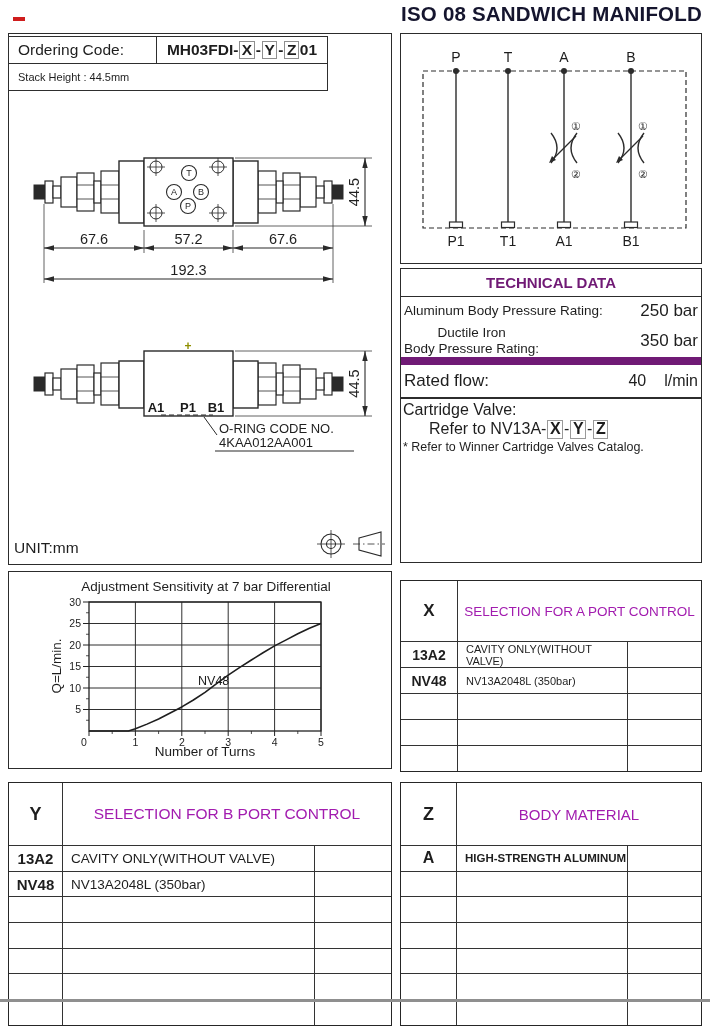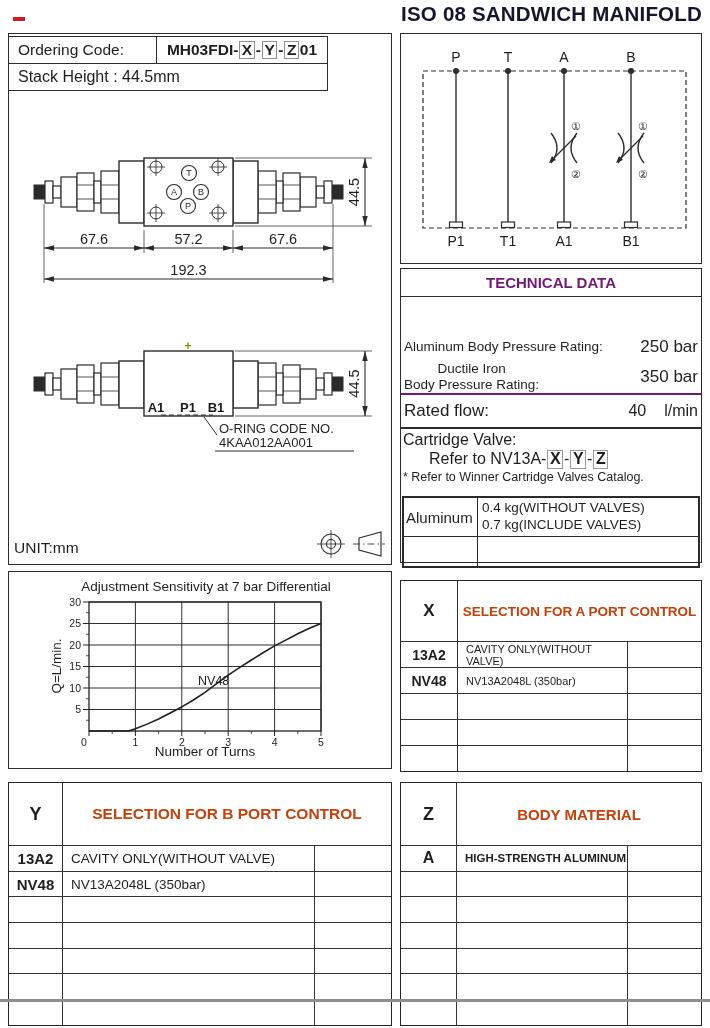--- a/index.html
+++ b/index.html
@@ -13,21 +13,21 @@
   .red-mark{position:absolute;left:13px;top:17px;width:12px;height:3.5px;background:#cf1d1d;}
 
   
   #left-panel{left:8px;top:33px;width:384px;height:532px;}
   .ordering{position:absolute;left:-1px;top:2px;width:318px;border:1.5px solid #2e2e2e;background:#fff;}
   .ord-row1{display:flex;height:26px;border-bottom:1.5px solid #2e2e2e;}
   .ord-label{width:148px;border-right:1.5px solid #2e2e2e;font-size:15.5px;
              display:flex;align-items:center;padding-left:9px;box-sizing:border-box;}
   .ord-code{flex:1;display:flex;align-items:center;justify-content:center;
             font-size:15.5px;font-weight:bold;}
-  .ord-row2{height:26px;font-size:16px;display:flex;align-items:center;padding-left:9px;}
+  .ord-row2{height:26px;font-size:11px;display:flex;align-items:center;padding-left:9px;}
   .boxed{display:inline-block;border:1.2px solid #8f8f8f;padding:0 1.5px;margin:0 1px;
          line-height:1.05;font-weight:bold;}
   .unit-label{position:absolute;left:5px;top:505px;font-size:15.5px;}
   svg text{font-family:"Liberation Sans",sans-serif;}
   .dimtxt{font-size:14.5px;fill:#1f1f1f;}
   .portltr{font-size:9px;fill:#1f1f1f;}
   .viewlbl{font-size:13px;font-weight:bold;fill:#1a1a1a;}
   .oring{font-size:13px;fill:#1f1f1f;}
   .plusmark{font-size:12px;fill:#8f8f00;font-weight:bold;}
   .blk{fill:#fff;stroke:#2a2a2a;stroke-width:1.4;}
@@ -44,21 +44,21 @@
   
   #tech-box{left:400px;top:268px;width:302px;height:295px;font-size:13.5px;}
   .tech-header{height:27px;line-height:27px;text-align:center;font-weight:bold;font-size:15px;
                border-bottom:1.6px solid #2c2c2c;color:#701a75;}
   .pr-row{display:flex;align-items:center;padding:0 3px;box-sizing:border-box;}
   .pr1{height:27px;}
   .pr2{height:33px;}
   .pr-label{font-size:13.5px;}
   .pr-label div{line-height:1.15;text-align:center;}
   .pr-value{margin-left:auto;font-size:17px;}
-  .press-wrap{border-bottom:2px solid #701a75;margin-top:36px;}
+  .press-wrap{border-bottom:8px solid #701a75;}
   .rated{height:22px;display:flex;align-items:center;padding:16px 3px;border-bottom:2px solid #2c2c2c;
          box-sizing:border-box;}
   .rated-label{font-size:17px;}
   .rated-value{margin-left:auto;font-size:16px;}
   .rated-unit{font-size:16px;margin-left:18px;}
   .cart{height:67px;padding:2px 2px 3px 2px;box-sizing:border-box;}
   .cart-label{font-size:16px;}
   .cart-refer{font-size:16px;margin-left:26px;margin-top:1px;}
   .cart-refer .boxed{border-color:#9a9a9a;}
   .cart-note{font-size:12.5px;margin-top:1px;}
@@ -86,21 +86,21 @@
   
   .sel-table{position:absolute;border:1.7px solid #262626;background:#fff;box-sizing:border-box;}
   .tr{display:flex;box-sizing:border-box;}
   .tr + .tr{border-top:1.3px solid #333;}
   .td{box-sizing:border-box;display:flex;align-items:center;}
   .c1{width:var(--c1);border-right:1.3px solid #333;justify-content:center;}
   .c2{flex:1;padding-left:8px;}
   .c3{width:var(--c3);border-left:1.3px solid #333;}
   .c23{flex:1;justify-content:center;}
   .hcode{font-weight:bold;}
-  .htitle{font-weight:bold;color:#c2410c;}
+  .htitle{font-weight:normal;color:#a21caf;}
   .rcode{font-weight:bold;}
   .t-x .hcode{font-size:17px;} .t-x .htitle{font-size:13.5px;}
   .t-x .rcode{font-size:14px;} .t-x .rdesc{font-size:11px;}
   .t-y .hcode{font-size:18px;} .t-y .htitle{font-size:15.5px;}
   .t-y .rcode{font-size:15px;} .t-y .rdesc{font-size:13.5px;}
   .t-z .hcode{font-size:18px;} .t-z .htitle{font-size:15px;}
   .t-z .rcode{font-size:16px;} .t-z .rdesc{font-size:11.5px;font-weight:bold;}
 
   .page-edge-line{position:absolute;left:0;top:999px;width:710px;height:2.5px;background:#8f8f8f;}
 </style>
@@ -310,33 +310,20 @@
       <span class="rated-label">Rated flow:</span>
       <span class="rated-value">40</span>
       <span class="rated-unit">l/min</span>
     </div>
     <div class="cart">
       <div class="cart-label">Cartridge Valve:</div>
       <div class="cart-refer">
         <span>Refer to NV13A-</span><span class="boxed">X</span><span>-</span><span class="boxed">Y</span><span>-</span><span class="boxed">Z</span>
       </div>
       <div class="cart-note">* Refer to Winner Cartridge Valves Catalog.</div>
-    </div>
-    <div class="weight-table">
-      <div class="wt-row wt-row1">
-        <div class="wt-mat">Aluminum</div>
-        <div class="wt-vals">
-          <div>0.4  kg(WITHOUT VALVES)</div>
-          <div>0.7  kg(INCLUDE VALVES)</div>
-        </div>
-      </div>
-      <div class="wt-row wt-row2" style="border-top:1.3px solid #2b2b2b;">
-        <div class="wt-mat"></div>
-        <div class="wt-vals"></div>
-      </div>
     </div>
   </div>
 
   <div class="box" id="chart-box">
     <svg id="chart-svg" width="380" height="194" viewBox="0 0 380 194">
         <text x="197" y="19" text-anchor="middle" class="ctitle">Adjustment Sensitivity at 7 bar Differential</text>
         <line x1="126.4" y1="30" x2="126.4" y2="159" class="cgrid"></line>
         <line x1="172.8" y1="30" x2="172.8" y2="159" class="cgrid"></line>
         <line x1="219.2" y1="30" x2="219.2" y2="159" class="cgrid"></line>
         <line x1="265.6" y1="30" x2="265.6" y2="159" class="cgrid"></line>

